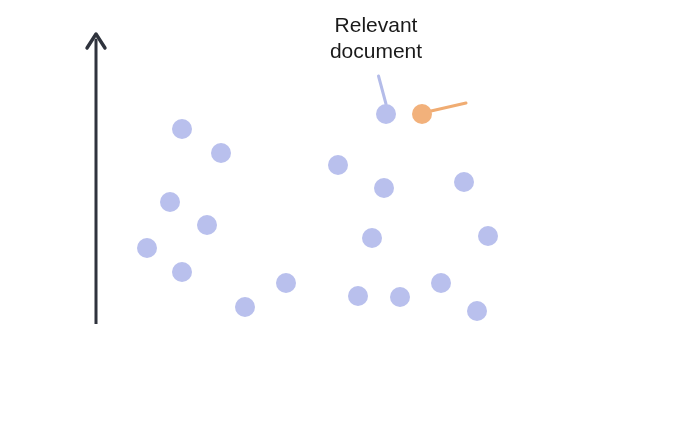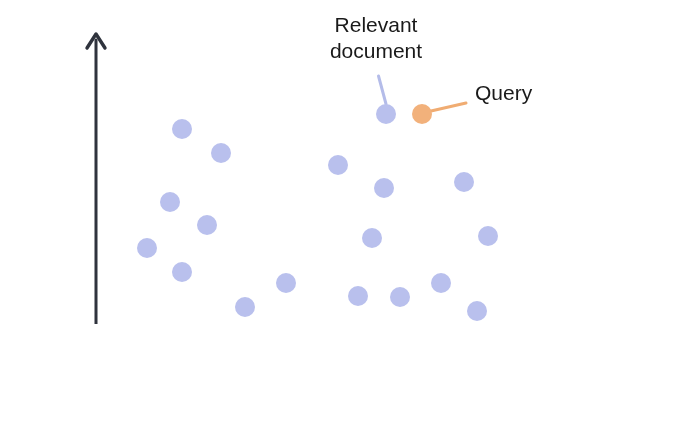--- a/index.html
+++ b/index.html
@@ -85,14 +85,13 @@
         <circle cx="350" cy="334" r="10" fill="#b9c0ed"></circle>
         <circle cx="477" cy="311" r="10" fill="#b9c0ed"></circle>
         <circle cx="400" cy="334" r="10" fill="#b9c0ed"></circle>
         <circle cx="386" cy="114" r="10" fill="#b9c0ed"></circle>
         <circle cx="422" cy="114" r="10" fill="#f2b17b"></circle>
       </g>
   </svg>
 
   <div class="label label-relevant">Relevant document</div>
 
-  <div class="label label-query">Query</div>
 </div>
 
 </body></html>

